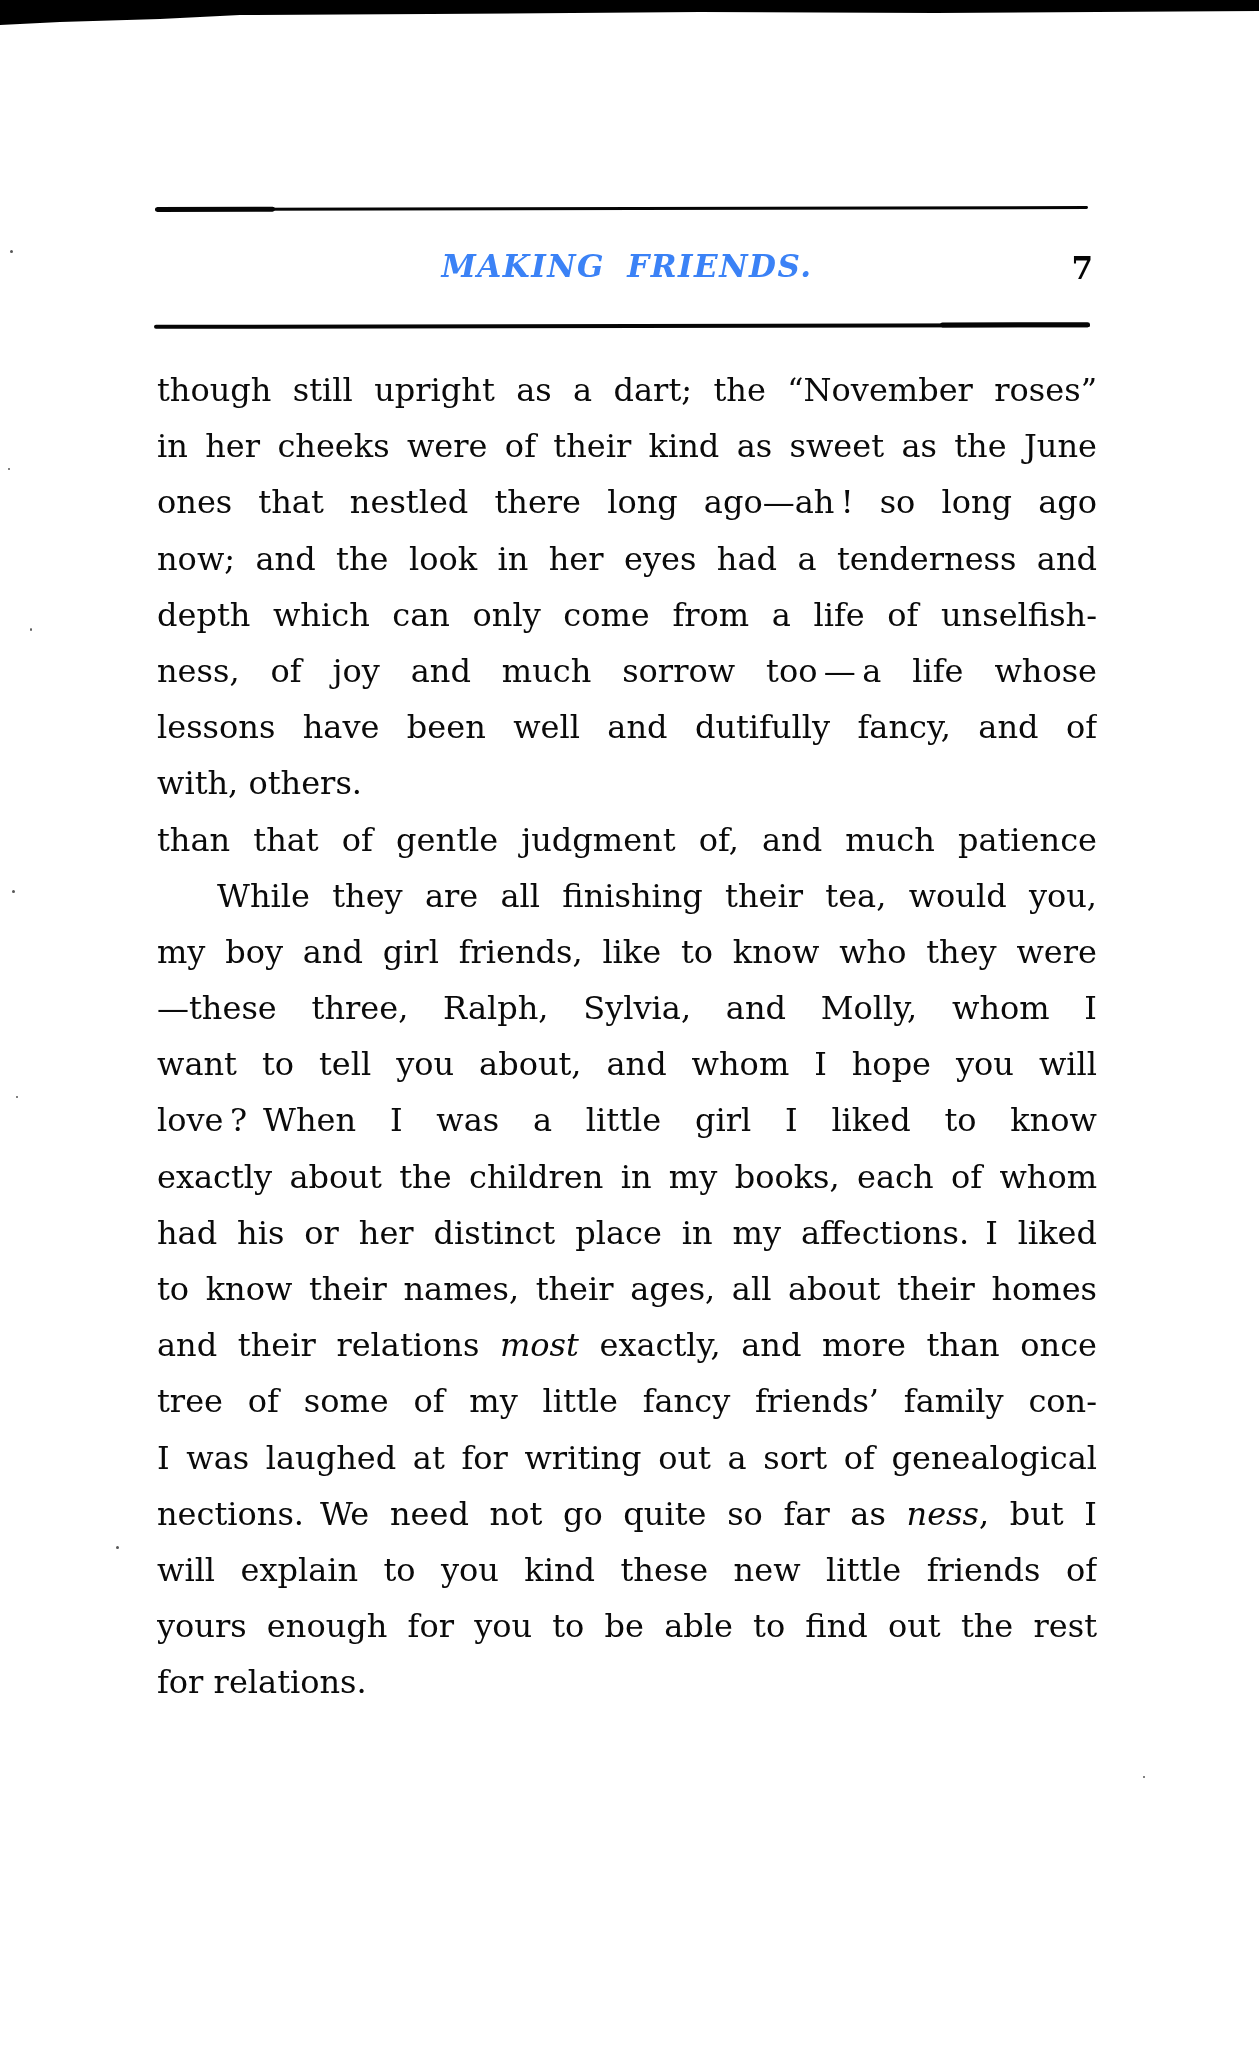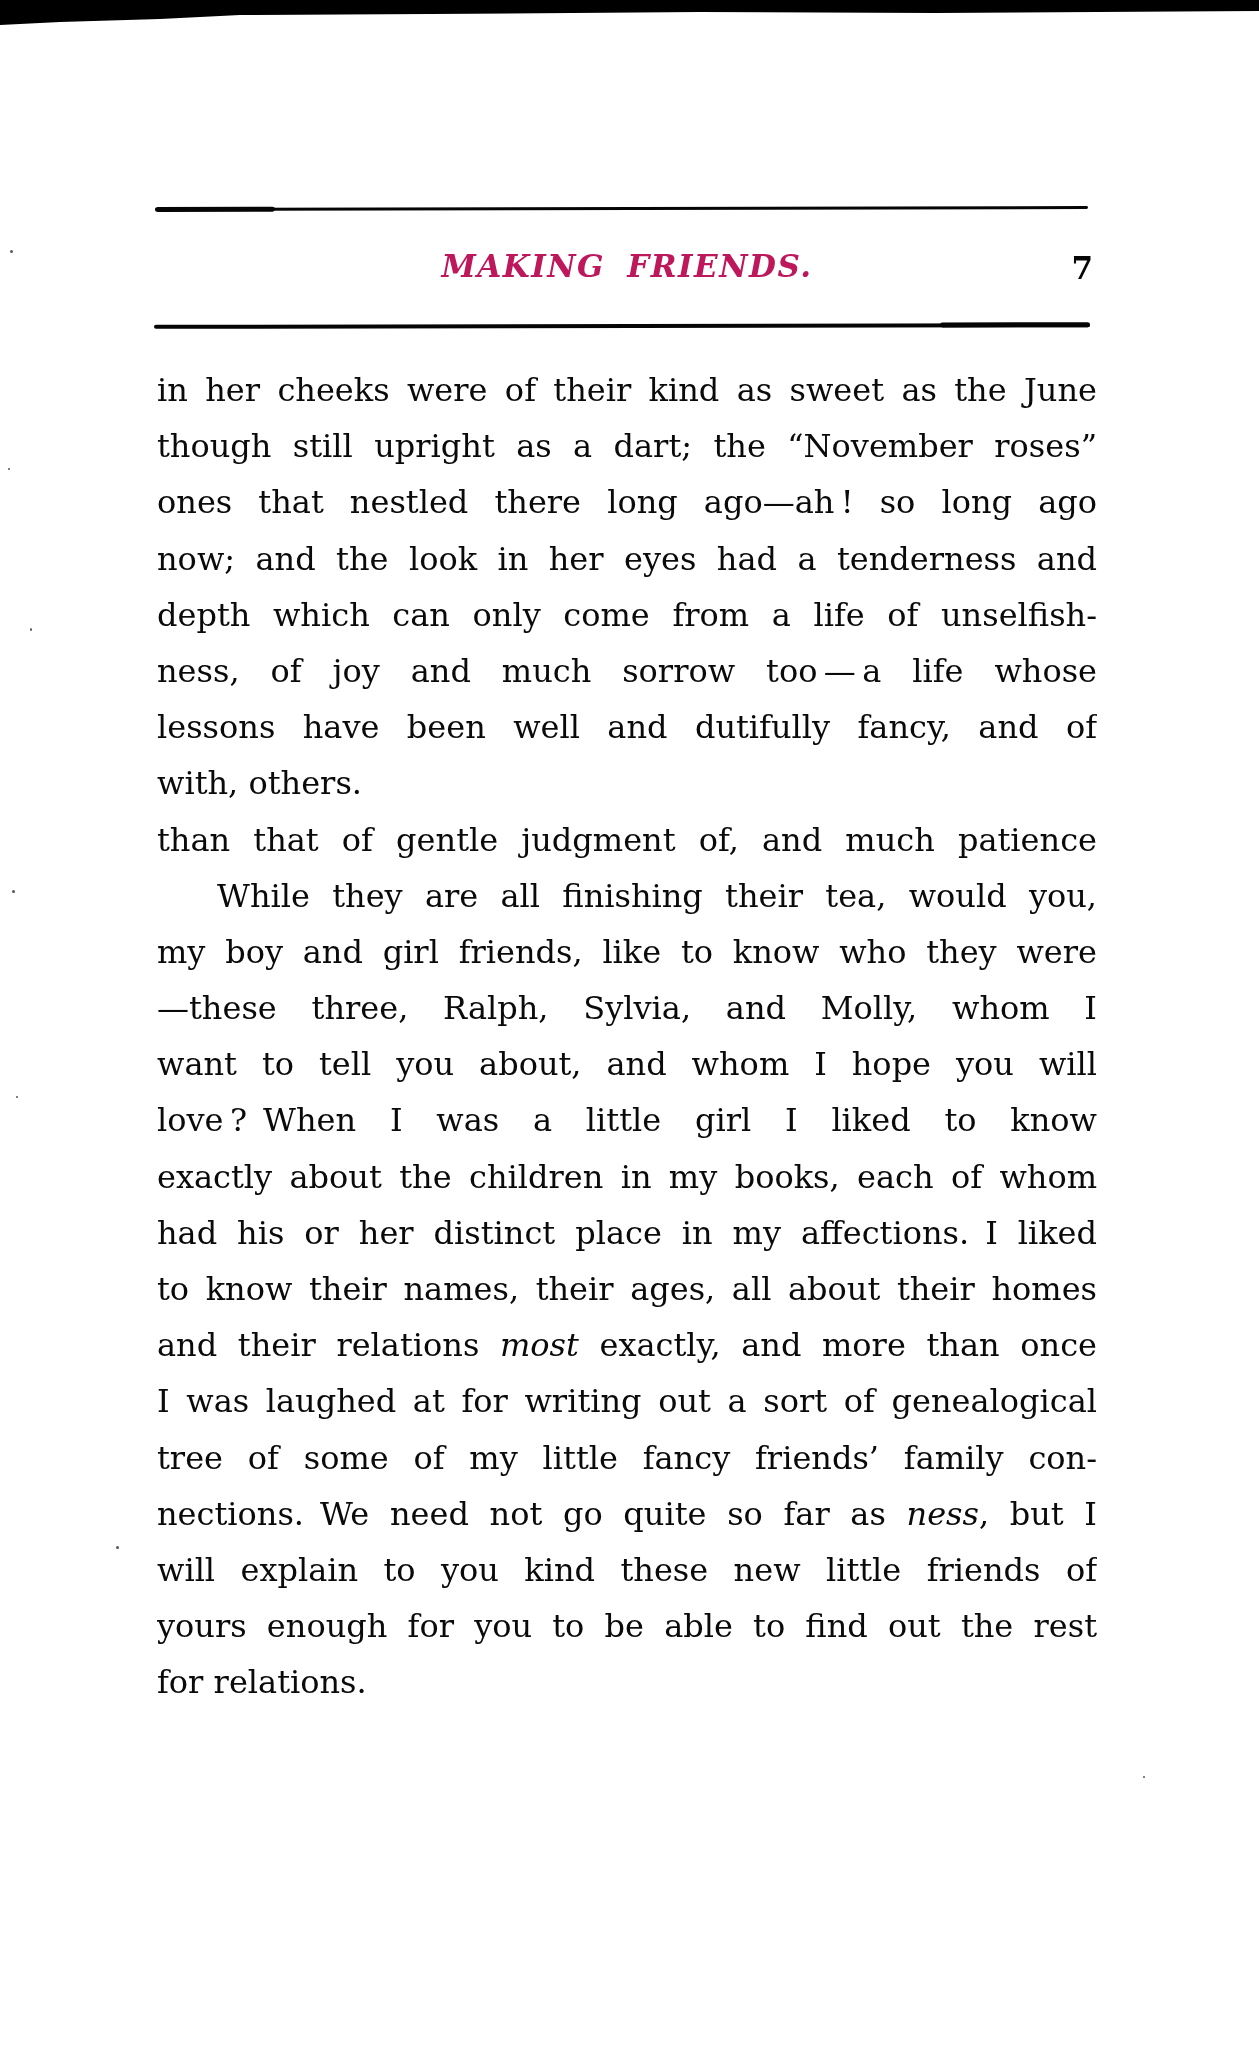--- a/index.html
+++ b/index.html
@@ -24,21 +24,21 @@
   .rule-bottom{left:154px;top:324px;width:936px;height:3.5px;transform:rotate(-0.1deg);}
   .rule-bottom::after{content:"";position:absolute;right:0;top:-1px;width:150px;height:5px;background:#050505;border-radius:3px;}
 
   .running-head{
     position:absolute;left:157px;top:248px;width:940px;height:44px;
   }
   .head-title{
     position:absolute;left:0;right:0;text-align:center;
     font-style:italic;font-weight:bold;
     font-size:31px;letter-spacing:1.5px;word-spacing:10px;
-    color:#be185d;
+    color:#3b82f6;
   }
   .page-number{
     position:absolute;right:4px;top:2px;
     font-weight:bold;font-size:31px;color:#050505;
   }
 
   .body-text{
     position:absolute;left:157px;top:362px;width:940px;
     font-size:32px;
     line-height:56.2px;
@@ -69,40 +69,40 @@
   <div class="rule rule-top"></div>
 
   <div class="running-head">
     <div class="head-title">MAKING FRIENDS.</div>
     <div class="page-number">7</div>
   </div>
 
   <div class="rule rule-bottom"></div>
 
   <div class="body-text">
+      <div class="bodyline"><span>though still upright as a dart; the “November roses”</span></div>
       <div class="bodyline"><span>in her cheeks were of their kind as sweet as the June</span></div>
-      <div class="bodyline"><span>though still upright as a dart; the “November roses”</span></div>
       <div class="bodyline"><span>ones that nestled there long ago—ah ! so long ago</span></div>
       <div class="bodyline"><span>now; and the look in her eyes had a tenderness and</span></div>
       <div class="bodyline"><span>depth which can only come from a life of unselfish-</span></div>
       <div class="bodyline"><span>ness, of joy and much sorrow too — a life whose</span></div>
       <div class="bodyline"><span>lessons have been well and dutifully fancy, and of</span></div>
       <div class="bodyline lastline"><span>with, others.</span></div>
       <div class="bodyline"><span>than that of gentle judgment of, and much patience</span></div>
       <div class="bodyline indent"><span>While they are all finishing their tea, would you,</span></div>
       <div class="bodyline"><span>my boy and girl friends, like to know who they were</span></div>
       <div class="bodyline"><span>—these three, Ralph, Sylvia, and Molly, whom I</span></div>
       <div class="bodyline"><span>want to tell you about, and whom I hope you will</span></div>
       <div class="bodyline"><span>love ? When I was a little girl I liked to know</span></div>
       <div class="bodyline"><span>exactly about the children in my books, each of whom</span></div>
       <div class="bodyline"><span>had his or her distinct place in my affections. I liked</span></div>
       <div class="bodyline"><span>to know their names, their ages, all about their homes</span></div>
       <div class="bodyline"><span>and their relations </span><span class="it">most</span><span> exactly, and more than once</span></div>
+      <div class="bodyline"><span>tree of some of my little fancy friends’ family con-</span></div>
       <div class="bodyline"><span>I was laughed at for writing out a sort of genealogical</span></div>
-      <div class="bodyline"><span>tree of some of my little fancy friends’ family con-</span></div>
       <div class="bodyline"><span>nections. We need not go quite so far as </span><span class="it">ness</span><span>, but I</span></div>
       <div class="bodyline"><span>will explain to you kind these new little friends of</span></div>
       <div class="bodyline"><span>yours enough for you to be able to find out the rest</span></div>
       <div class="bodyline lastline"><span>for relations.</span></div>
     </div>
 
   <div class="speck" style="left:10px;top:250px;width:3px;height:3px;"></div>
   <div class="speck" style="left:8px;top:468px;width:2px;height:2px;"></div>
   <div class="speck" style="left:30px;top:628px;width:2px;height:3px;"></div>
   <div class="speck" style="left:12px;top:890px;width:3px;height:3px;"></div>

